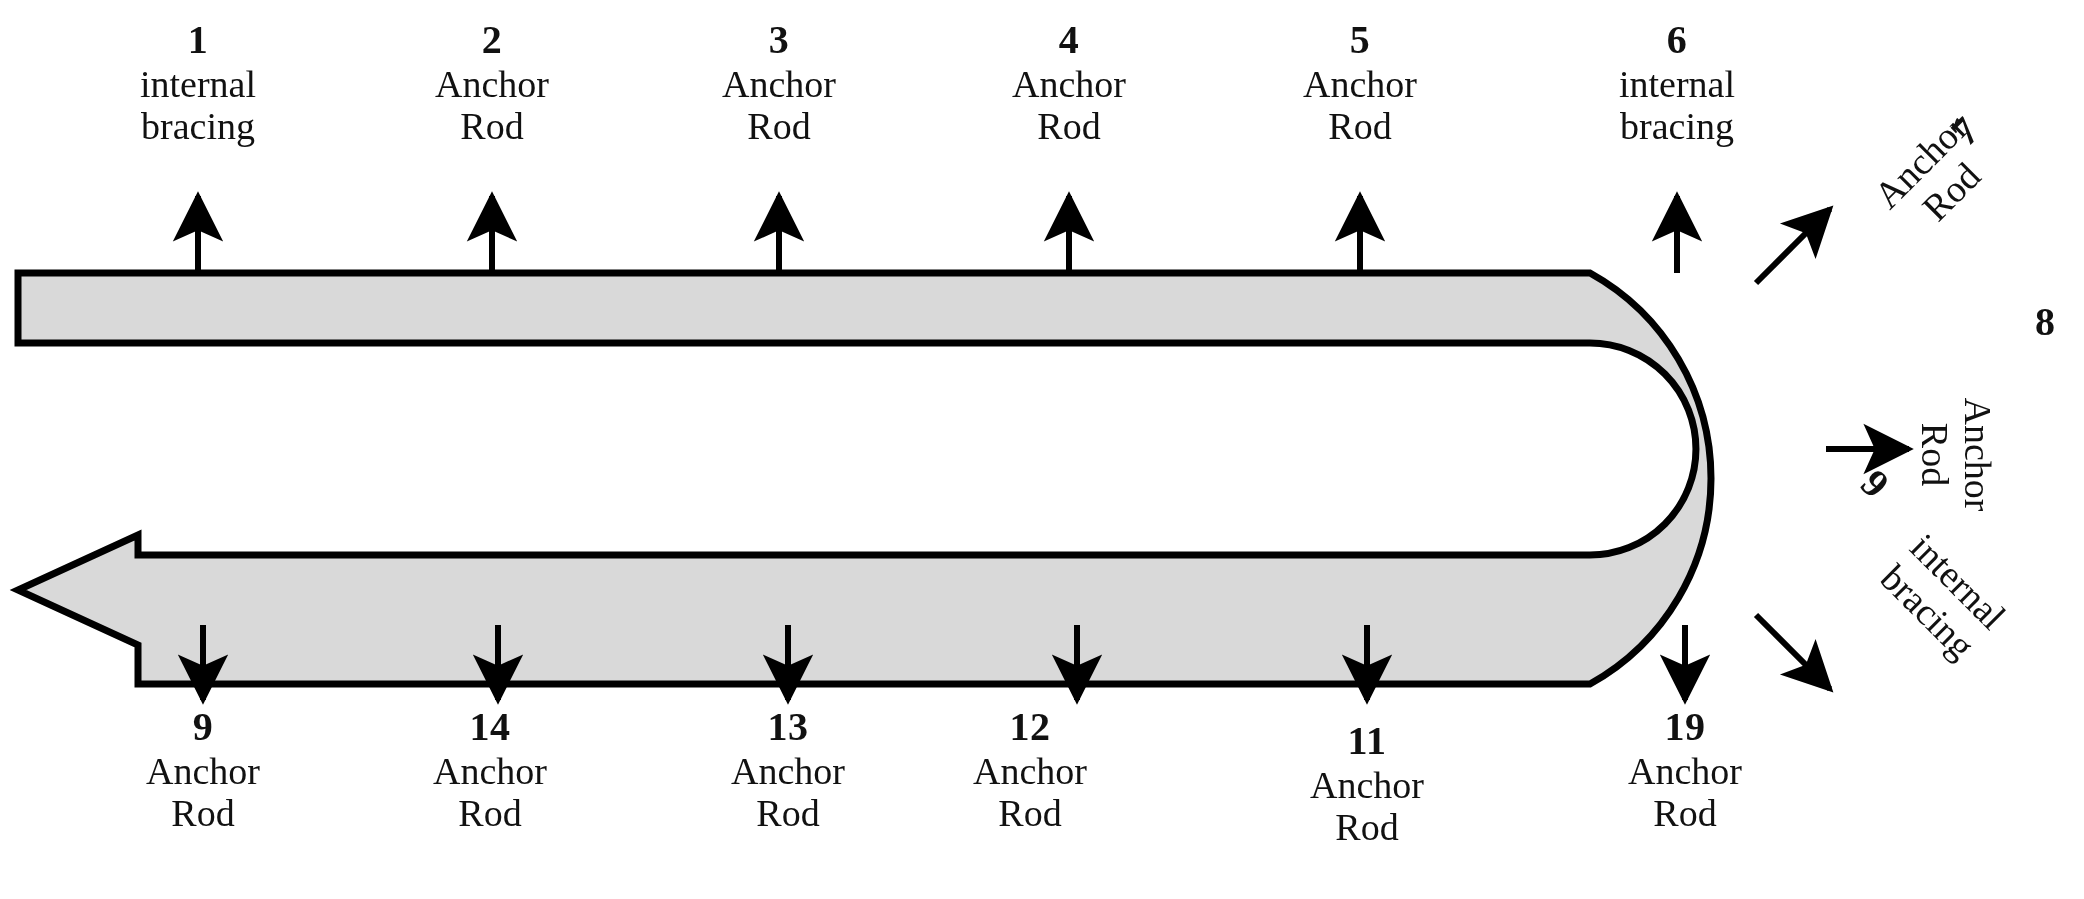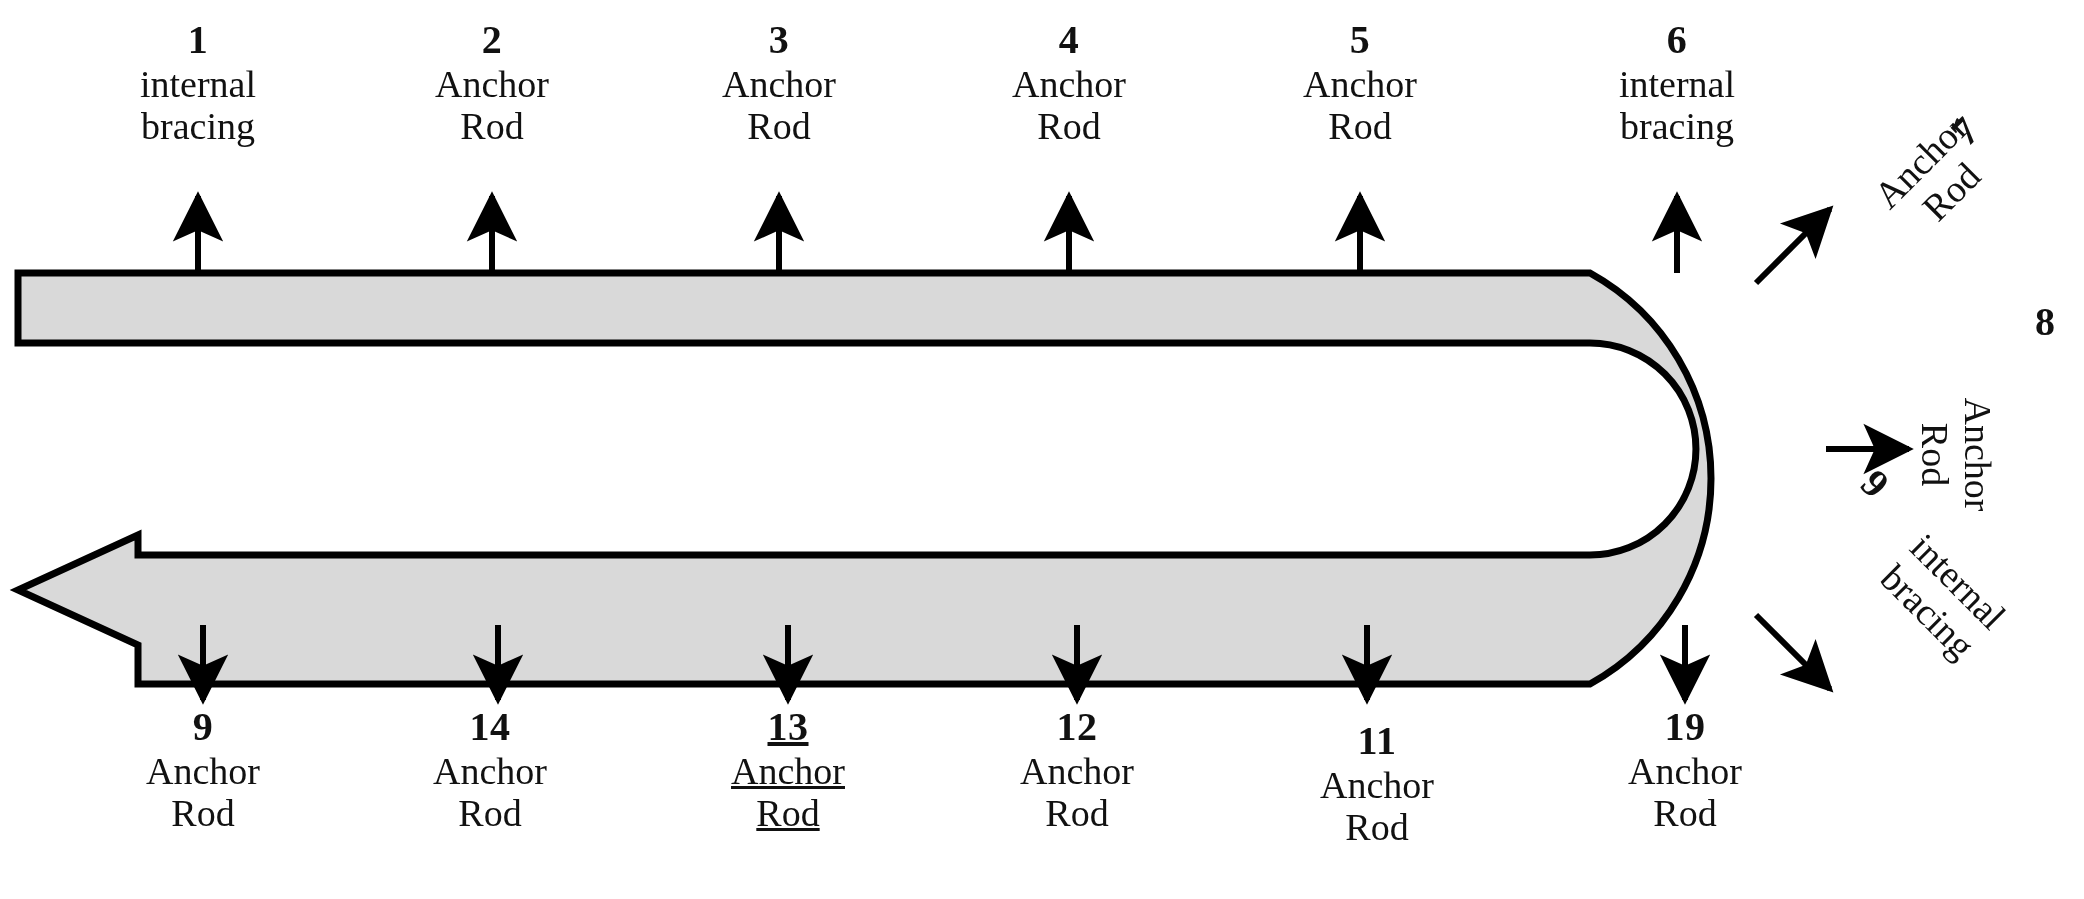--- a/index.html
+++ b/index.html
@@ -189,37 +189,37 @@
   </div>
 
   <div class="callout bottom" style="left:490px; top:705px;">
     <span class="num">14</span>
     <span class="txt">
       <span class="txt-line">Anchor</span>
       <span class="txt-line">Rod</span>
     </span>
   </div>
 
-  <div class="callout bottom" style="left:788px; top:705px;text-decoration:underline;">
+  <div class="callout bottom" style="left:788px; top:705px;">
     <span class="num">13</span>
     <span class="txt">
       <span class="txt-line">Anchor</span>
       <span class="txt-line">Rod</span>
     </span>
   </div>
 
-  <div class="callout bottom" style="left:1077px; top:705px;">
+  <div class="callout bottom" style="left:1030px; top:705px;">
     <span class="num">12</span>
     <span class="txt">
       <span class="txt-line">Anchor</span>
       <span class="txt-line">Rod</span>
     </span>
   </div>
 
-  <div class="callout bottom" style="left:1367px; top:719px;margin-left:10px;">
+  <div class="callout bottom" style="left:1367px; top:719px;">
     <span class="num">11</span>
     <span class="txt">
       <span class="txt-line">Anchor</span>
       <span class="txt-line">Rod</span>
     </span>
   </div>
 
   <div class="callout bottom" style="left:1685px; top:705px;">
     <span class="num">19</span>
     <span class="txt">

